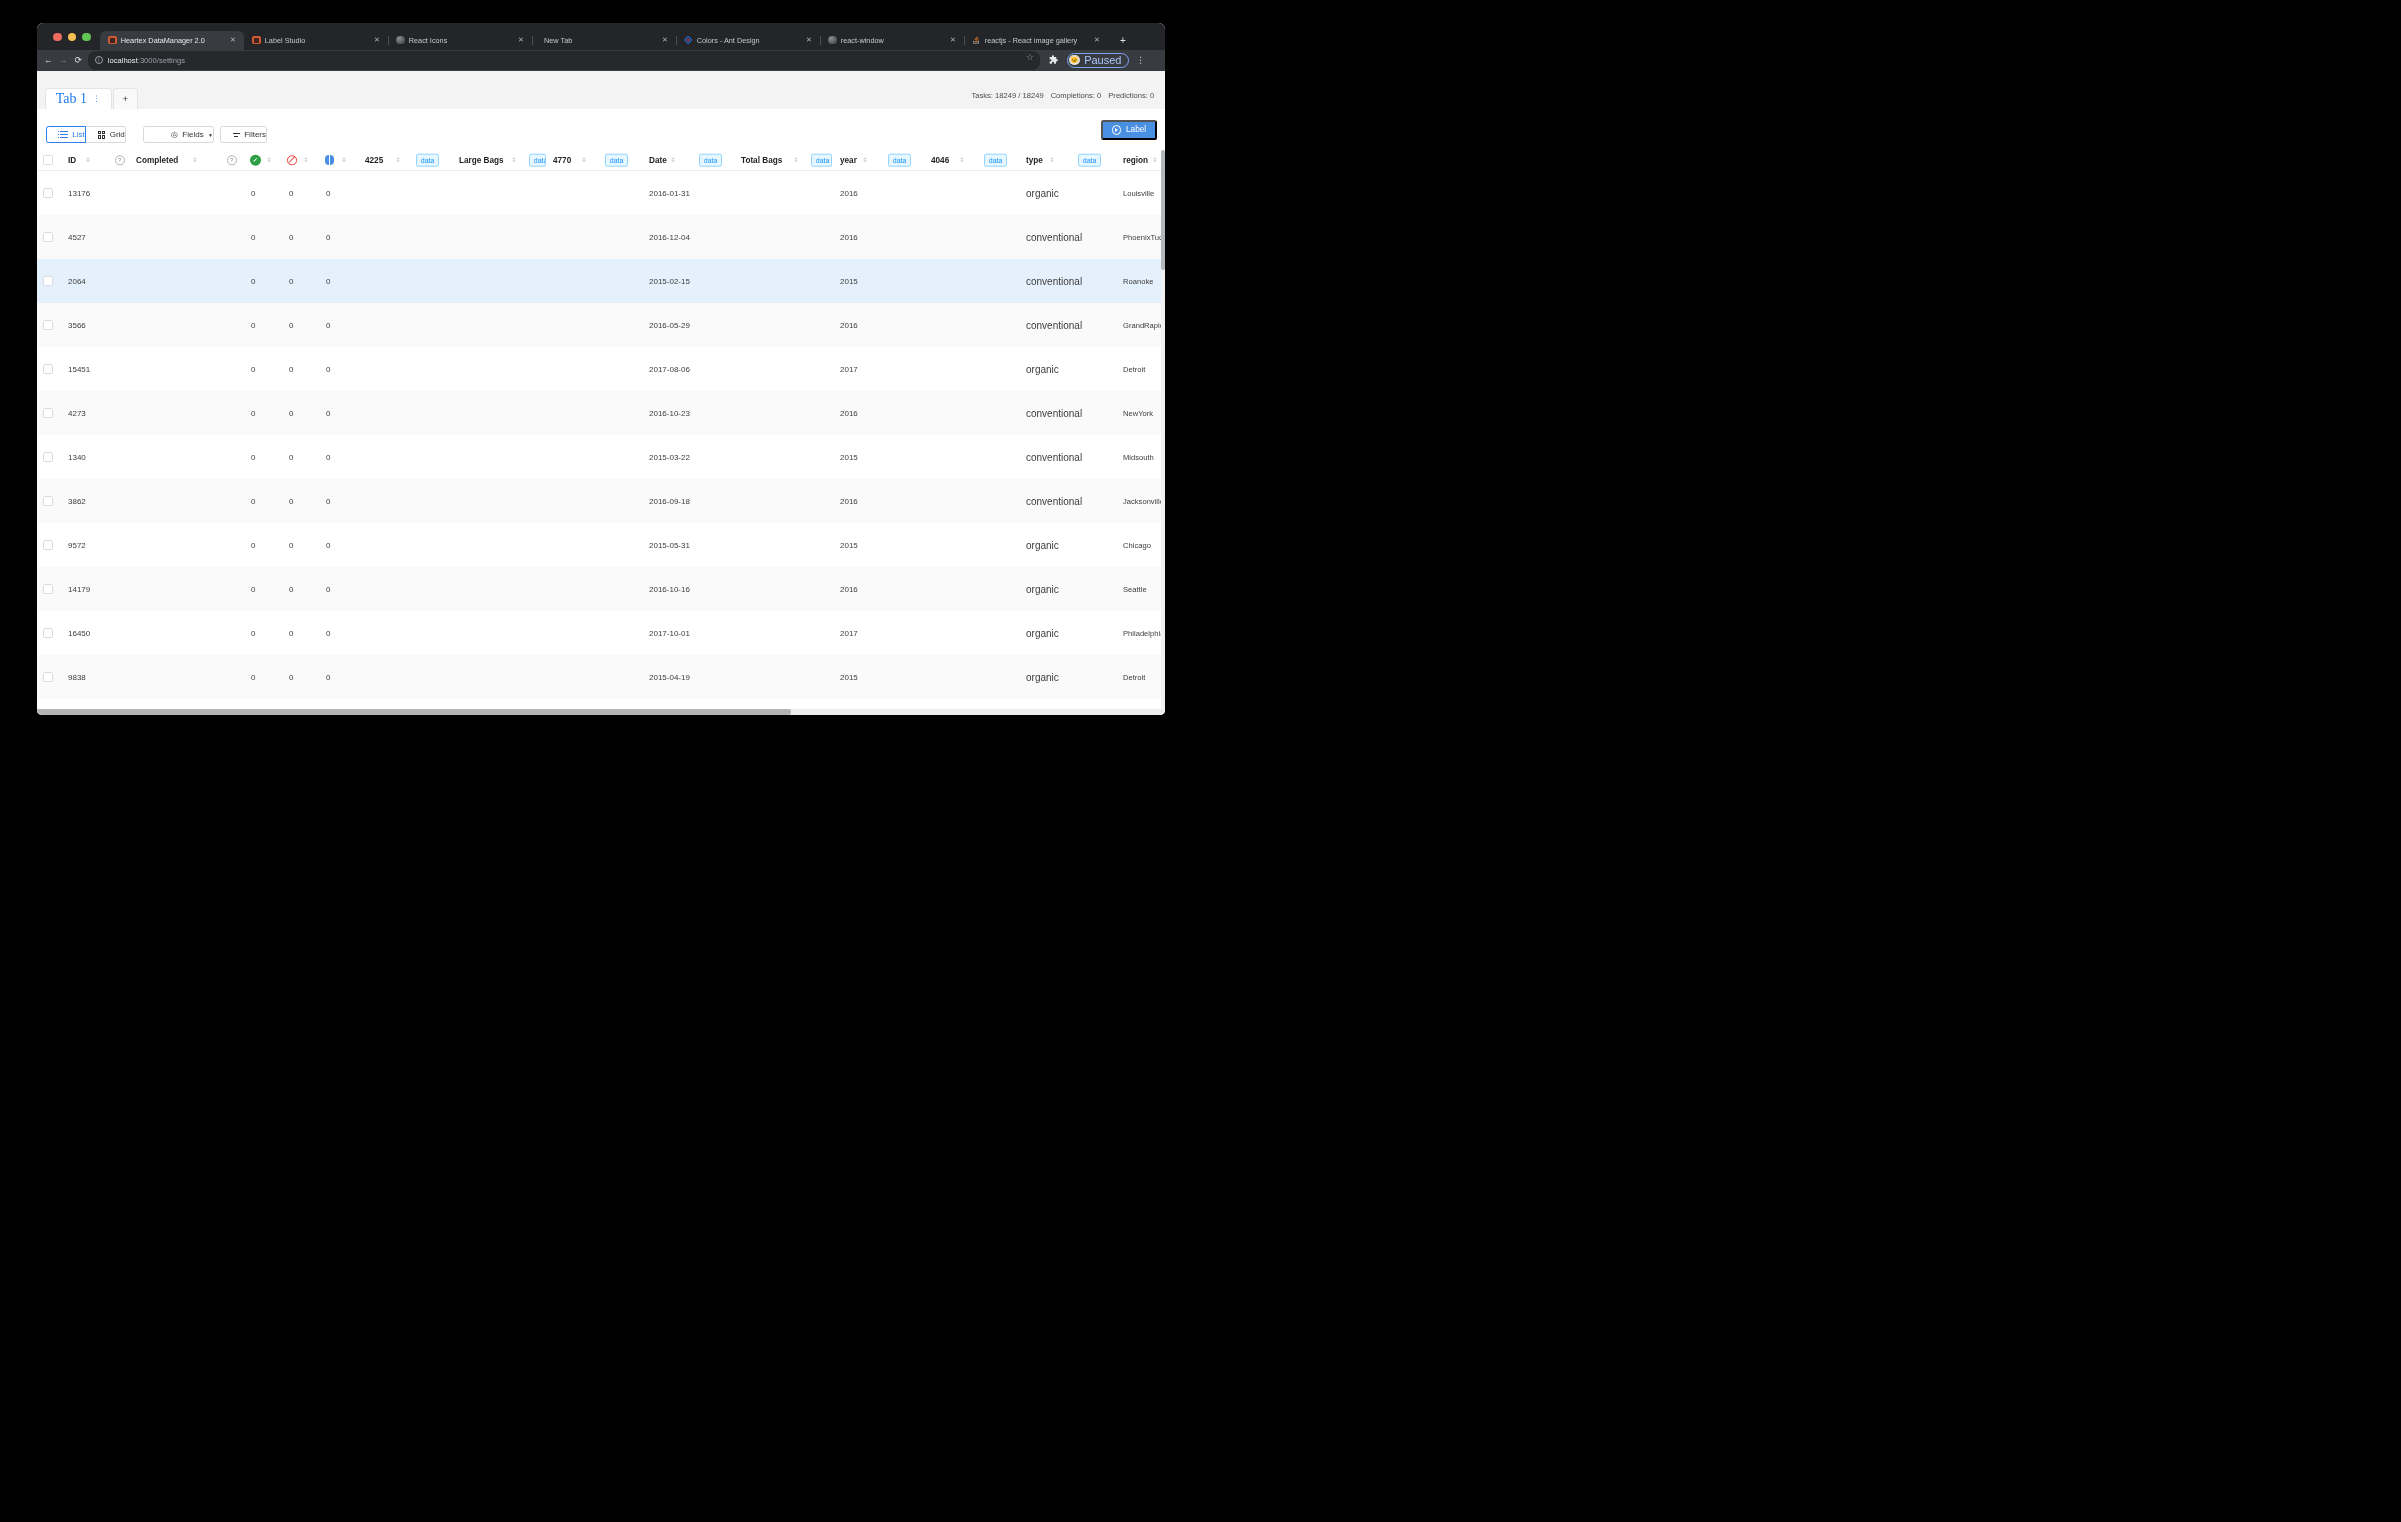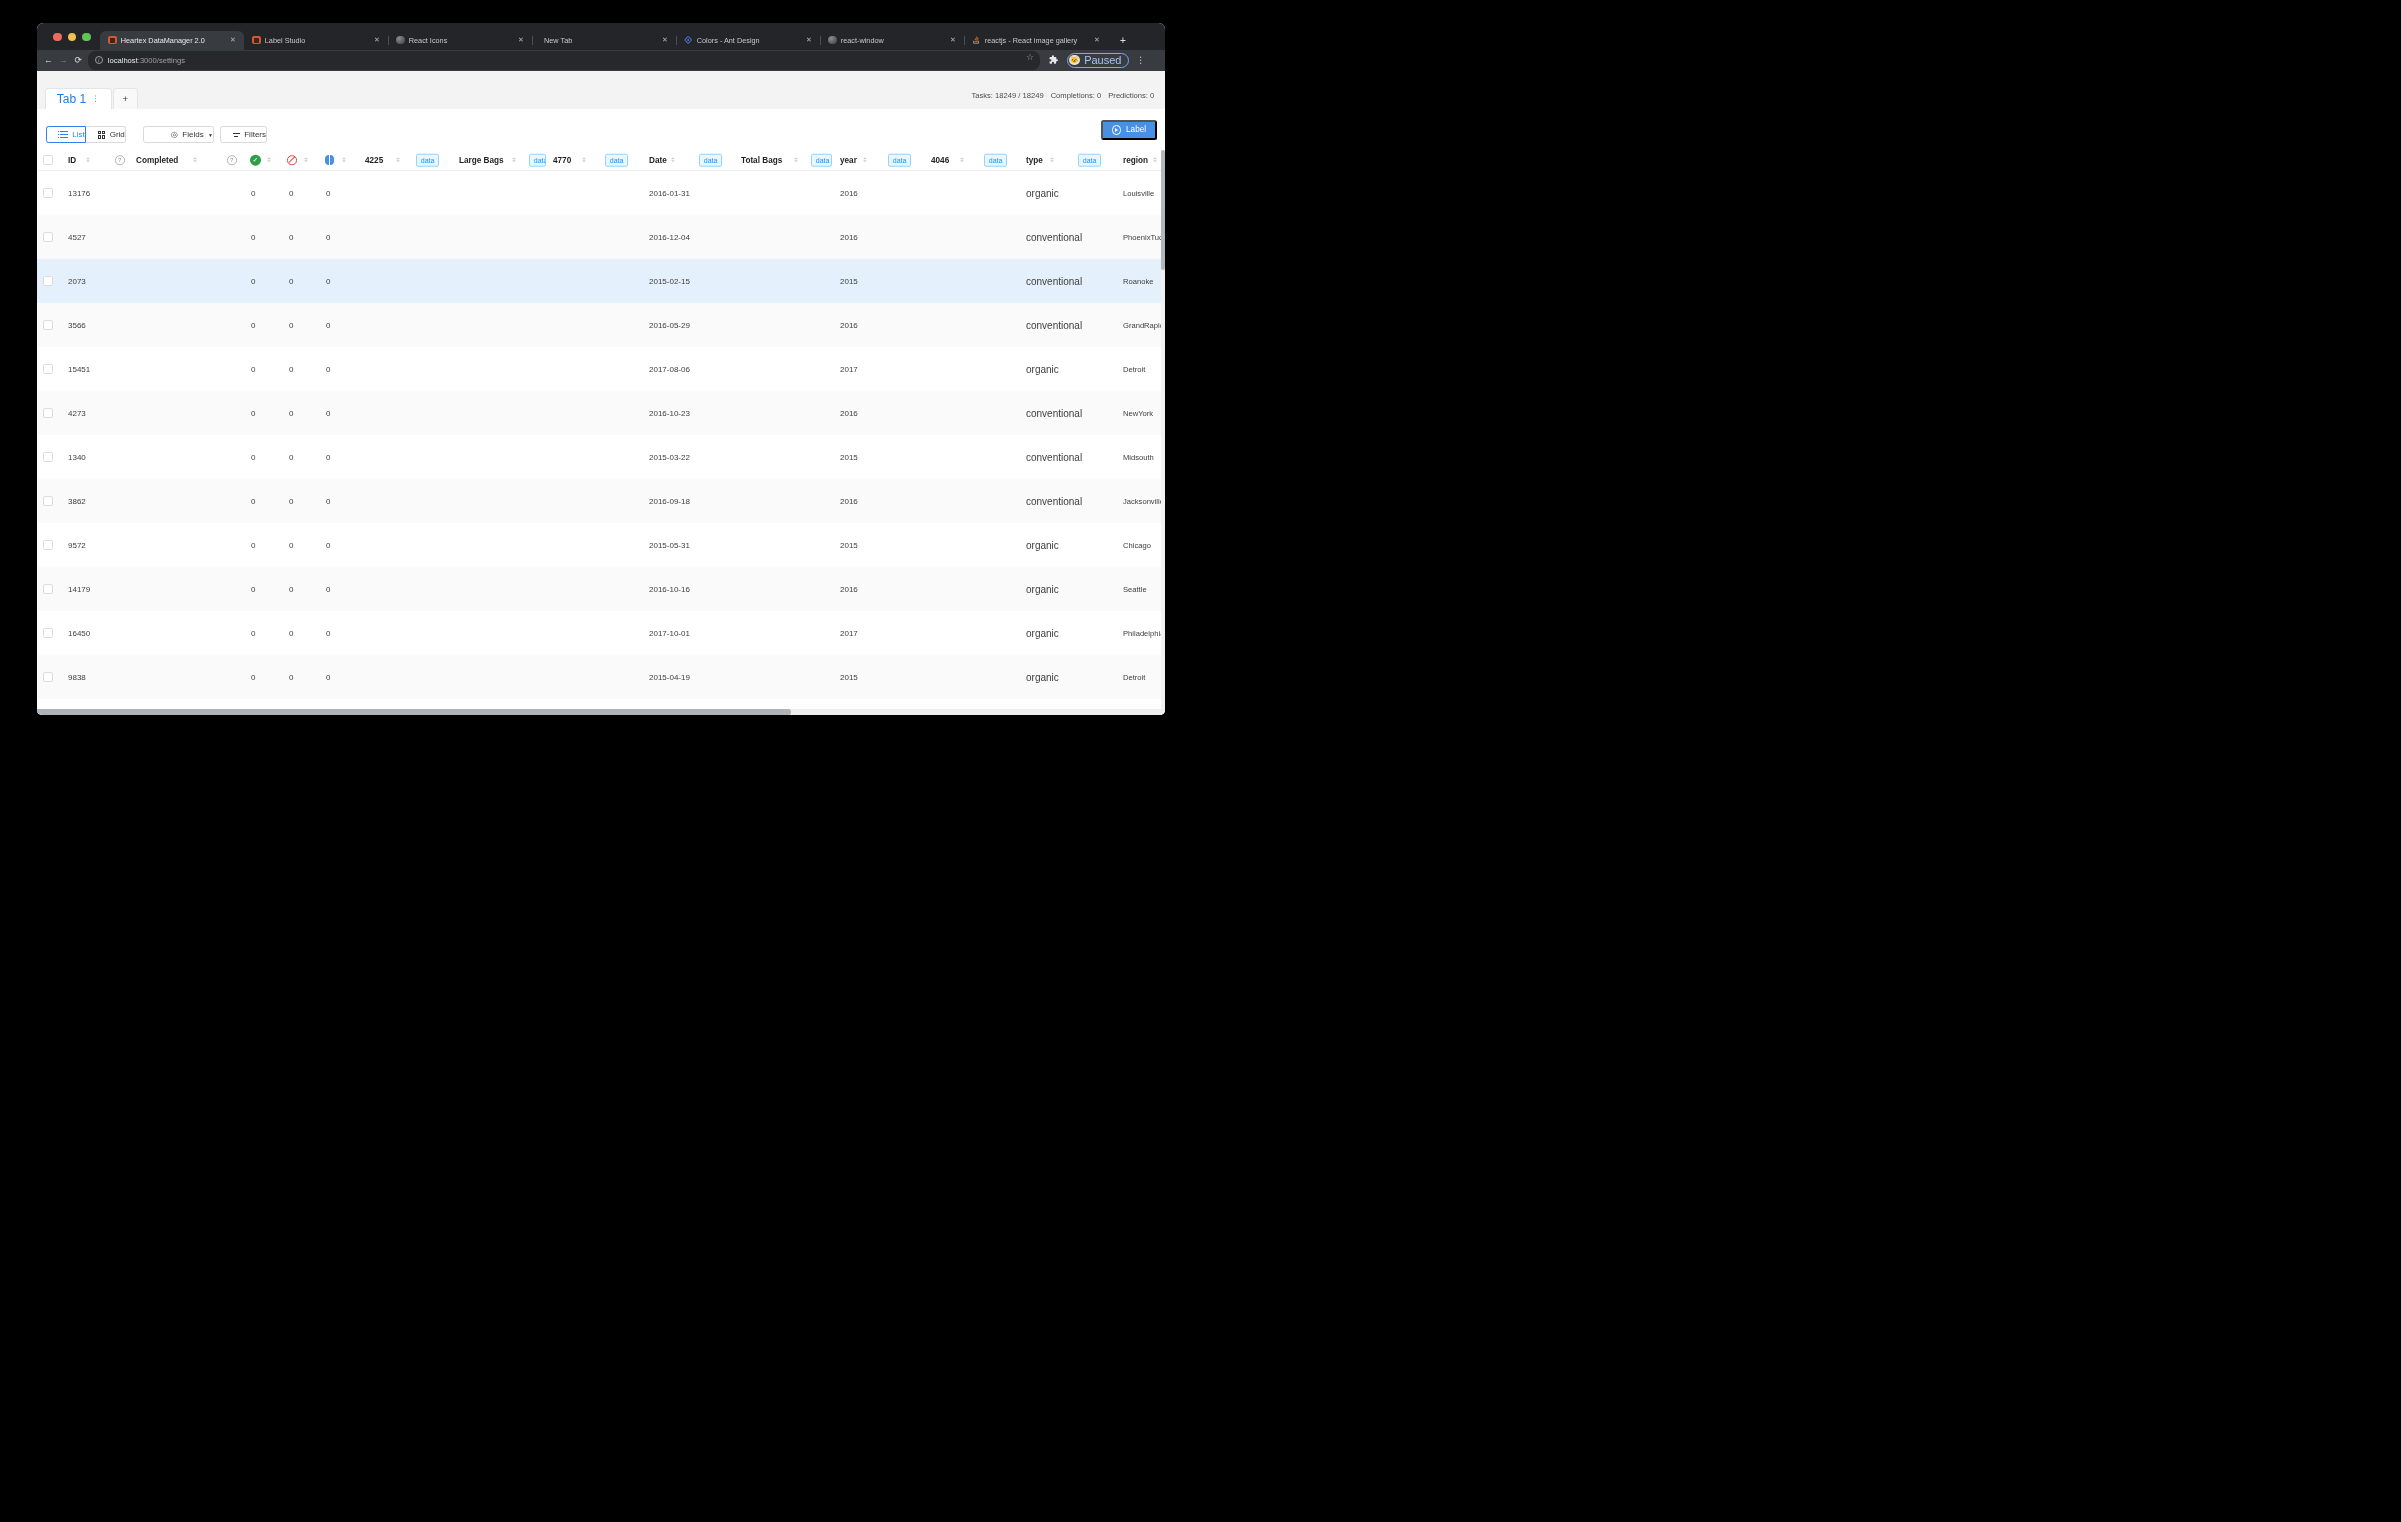--- a/index.html
+++ b/index.html
@@ -54,21 +54,21 @@
             display:flex; align-items:center; justify-content:center; }
   .profile .ptxt { color:#a9c5f8; font-size:11px;text-align:right; }
   .kebab { margin-left:7.6px; color:#e6e8eb; font-size:8.8px; letter-spacing:0; }
 
   
   .app { position:relative; height:645px; background:#fff; }
   .strip { position:relative; height:38px; background:#f3f3f4; }
   .viewtab { position:absolute; left:7.6px; bottom:0; width:67px; height:21px; background:#fff;
              border:0.6px solid #e3e4e6; border-bottom:none; border-radius:3.8px 3.8px 0 0;
              display:flex; align-items:center; justify-content:center; gap:5.7px; }
-  .viewtab .vt-label { color:#1f7ced; font-size:12px; }
+  .viewtab .vt-label { color:#1f7ced; font-size:14px;font-family:Liberation Serif, serif; }
   .viewtab .vt-dots { color:#1f7ced; font-size:7.6px; }
   .addtab { position:absolute; left:76px; bottom:0; width:24.6px; height:21px; background:#f9f9fa;
             border:0.6px solid #e3e4e6; border-bottom:none; border-radius:3.8px 3.8px 0 0;
             display:flex; align-items:center; justify-content:center; color:#333; font-size:9.5px; }
   .stats { position:absolute; right:10.7px; bottom:8.2px; display:flex; gap:7px;
            font-size:7.6px; color:#4c4c4c; }
 
   .toolbar { position:relative; height:42px; background:#fff; }
   .btn { height:17px; background:#fff; border:0.6px solid #d9d9d9; border-radius:2.5px;
          display:inline-flex; align-items:center; justify-content:flex-end; gap:4.4px;
@@ -385,21 +385,21 @@
           <span class="cell c-n0">0</span>
           <span class="cell c-n1">0</span>
           <span class="cell c-n2">0</span>
           <span class="cell c-date">2016-12-04</span>
           <span class="cell c-year">2016</span>
           <span class="cell c-type">conventional</span>
           <span class="cell c-region">PhoenixTuc</span>
         </div>
         <div class="trow sel">
           <span class="cb"></span>
-          <span class="cell c-id">2073</span>
+          <span class="cell c-id">2064</span>
           <span class="cell c-n0">0</span>
           <span class="cell c-n1">0</span>
           <span class="cell c-n2">0</span>
           <span class="cell c-date">2015-02-15</span>
           <span class="cell c-year">2015</span>
           <span class="cell c-type">conventional</span>
           <span class="cell c-region">Roanoke</span>
         </div>
         <div class="trow alt">
           <span class="cb"></span>

